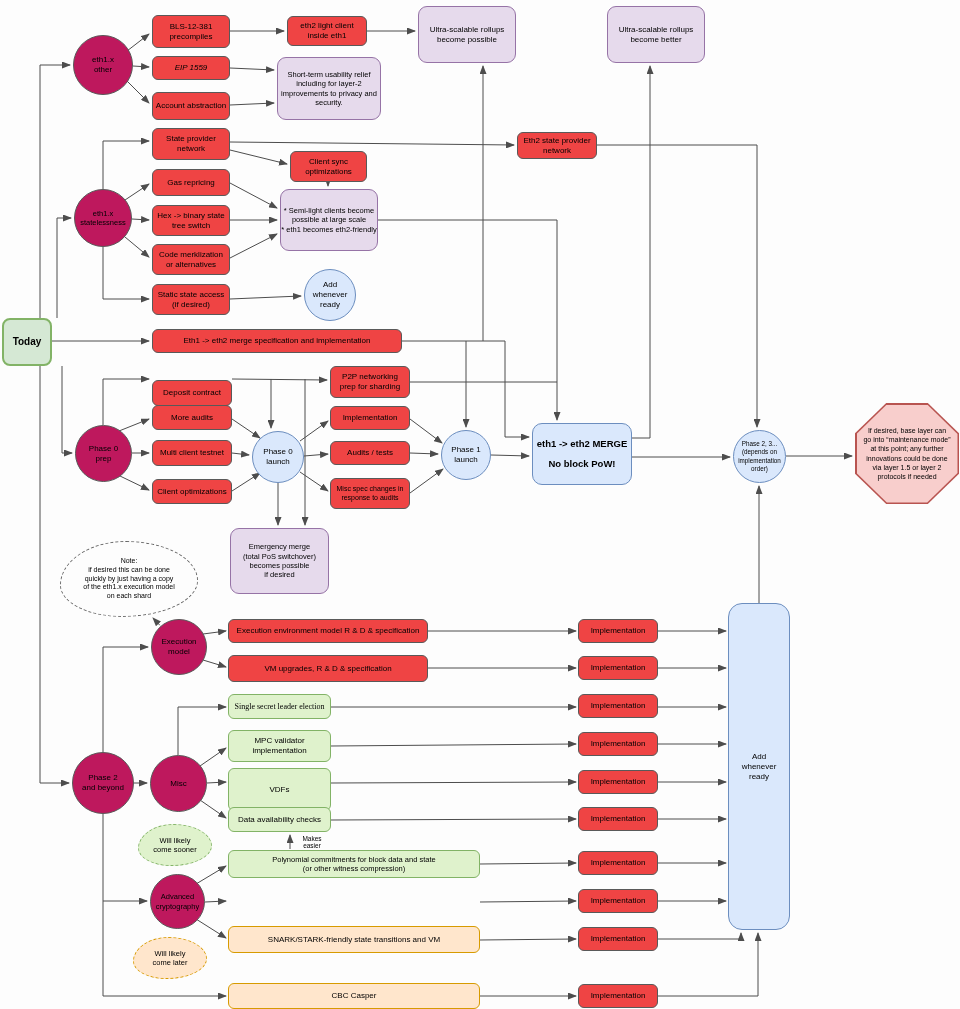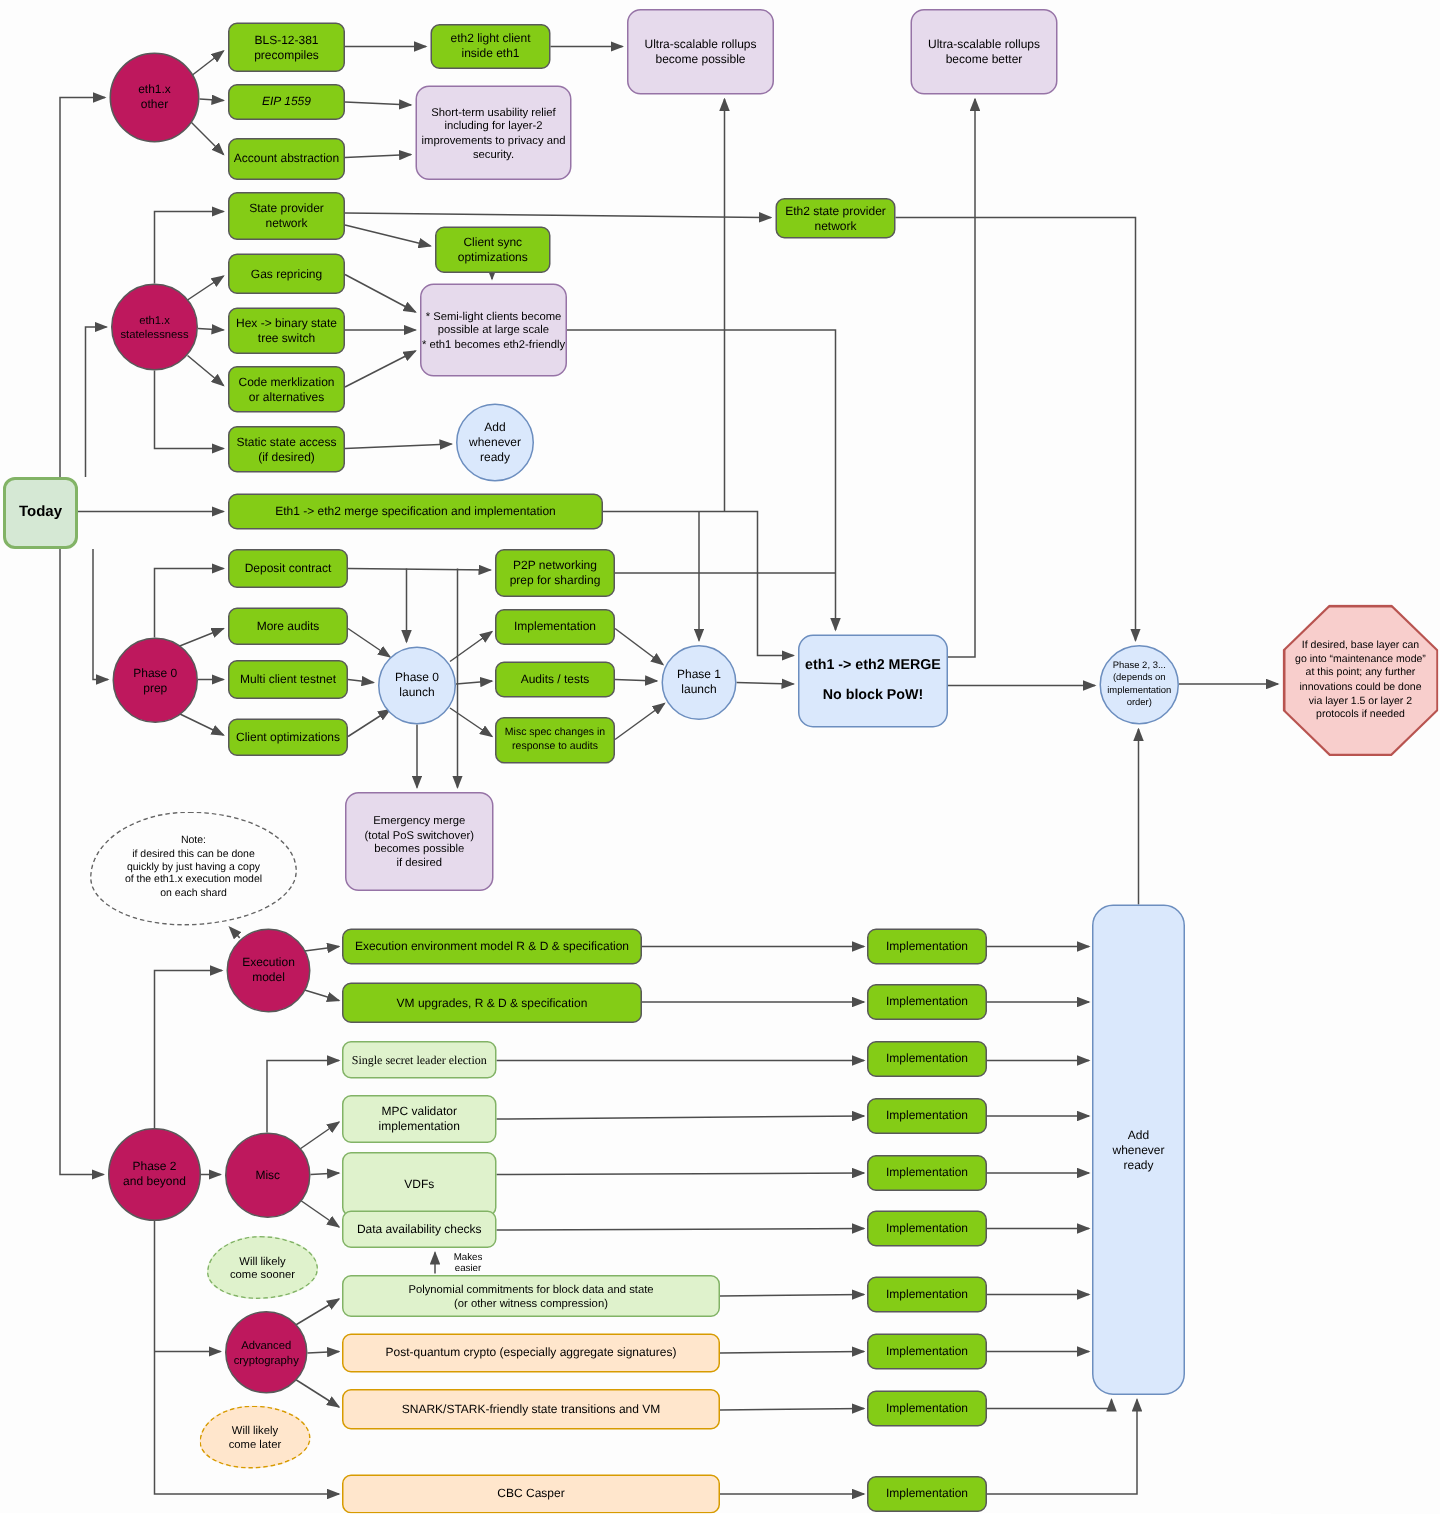--- a/index.html
+++ b/index.html
@@ -1,21 +1,21 @@
 <!DOCTYPE html>
 <html><head>
 <meta charset="utf-8">
 <style>
   html,body{margin:0;padding:0;background:#ffffff;}
   #canvas{position:relative;width:960px;height:1009px;background:#fdfdfd;overflow:hidden;
           font-family:"Liberation Sans",sans-serif;color:#000;}
   #wires{position:absolute;left:0;top:0;width:960px;height:1009px;}
   .node{position:absolute;display:flex;flex-direction:column;align-items:center;justify-content:center;
         text-align:center;font-size:8px;line-height:1.25;white-space:pre-line;box-sizing:border-box;z-index:2;}
-  .rbox{background:#84cc16;border:1px solid #595959;border-radius:6px;}
+  .rbox{background:#ef4444;border:1px solid #595959;border-radius:6px;}
   .purple{background:#e6daec;border:1px solid #9673a6;border-radius:9px;}
   .blue-box{background:#dae8fc;border:1.5px solid #6c8ebf;border-radius:10px;}
   .green-box{background:#dff2cc;border:1px solid #82b366;border-radius:6px;}
   .orange-box{background:#ffe6cc;border:1px solid #d79b00;border-radius:6px;}
   .circle{border-radius:50%;background:#be185d;border:1px solid #595959;}
   .blue-circle{border-radius:50%;background:#dae8fc;border:1px solid #6c8ebf;}
   .cloud{border-radius:48% 52% 55% 45% / 58% 52% 48% 42%;}
   .cloud-gray{border:1px dashed #666;background:#fdfdfd;}
   .cloud-green{border:1px dashed #82b366;background:#dff2cc;}
   .cloud-orange{border:1px dashed #d79b00;background:#ffe6cc;}
@@ -165,21 +165,21 @@
 possible at large scale
 * eth1 becomes eth2-friendly</div>
   <div class="node blue-circle" style="left:304px;top:269px;width:52px;height:52px;">Add
 whenever
 ready</div>
   <div class="node rbox" style="left:517px;top:132px;width:80px;height:27px;">Eth2 state provider
 network</div>
 
   <div class="node rbox" style="left:152px;top:329px;width:250px;height:24px;">Eth1 -&gt; eth2 merge specification and implementation</div>
 
-  <div class="node rbox" style="left:152px;top:366px;width:80px;height:26px;">Deposit contract</div>
+  <div class="node rbox" style="left:152px;top:380px;width:80px;height:26px;">Deposit contract</div>
   <div class="node rbox" style="left:152px;top:405px;width:80px;height:25px;">More audits</div>
   <div class="node circle" style="left:75px;top:425px;width:57px;height:57px;">Phase 0
 prep</div>
   <div class="node rbox" style="left:152px;top:440px;width:80px;height:26px;">Multi client testnet</div>
   <div class="node rbox" style="left:152px;top:479px;width:80px;height:25px;">Client optimizations</div>
   <div class="node blue-circle" style="left:252px;top:431px;width:52px;height:52px;">Phase 0
 launch</div>
   <div class="node rbox" style="left:330px;top:366px;width:80px;height:32px;">P2P networking
 prep for sharding</div>
   <div class="node rbox" style="left:330px;top:406px;width:80px;height:24px;">Implementation</div>
@@ -231,21 +231,20 @@
   <div class="node green-box" style="left:228px;top:768px;width:103px;height:43px;">VDFs</div>
   <div class="node green-box" style="left:228px;top:807px;width:103px;height:25px;">Data availability checks</div>
   <div class="node tiny-label" style="left:294px;top:834px;width:36px;height:16px;">Makes
 easier</div>
   <div class="node cloud cloud-green f75" style="left:138px;top:824px;width:74px;height:42px;">Will likely
 come sooner</div>
   <div class="node green-box f75" style="left:228px;top:850px;width:252px;height:28px;">Polynomial commitments for block data and state
 (or other witness compression)</div>
   <div class="node circle f75" style="left:150px;top:874px;width:55px;height:55px;">Advanced
 cryptography</div>
-  <div class="node orange-box" style="left:228px;top:889px;width:252px;height:26px;">Post-quantum crypto (especially aggregate signatures)</div>
   <div class="node orange-box" style="left:228px;top:926px;width:252px;height:27px;">SNARK/STARK-friendly state transitions and VM</div>
   <div class="node cloud cloud-orange f75" style="left:133px;top:937px;width:74px;height:42px;">Will likely
 come later</div>
   <div class="node orange-box" style="left:228px;top:983px;width:252px;height:26px;">CBC Casper</div>
 
   <div class="node rbox" style="left:578px;top:619px;width:80px;height:24px;">Implementation</div>
   <div class="node rbox" style="left:578px;top:656px;width:80px;height:24px;">Implementation</div>
   <div class="node rbox" style="left:578px;top:694px;width:80px;height:24px;">Implementation</div>
   <div class="node rbox" style="left:578px;top:732px;width:80px;height:24px;">Implementation</div>
   <div class="node rbox" style="left:578px;top:770px;width:80px;height:24px;">Implementation</div>

